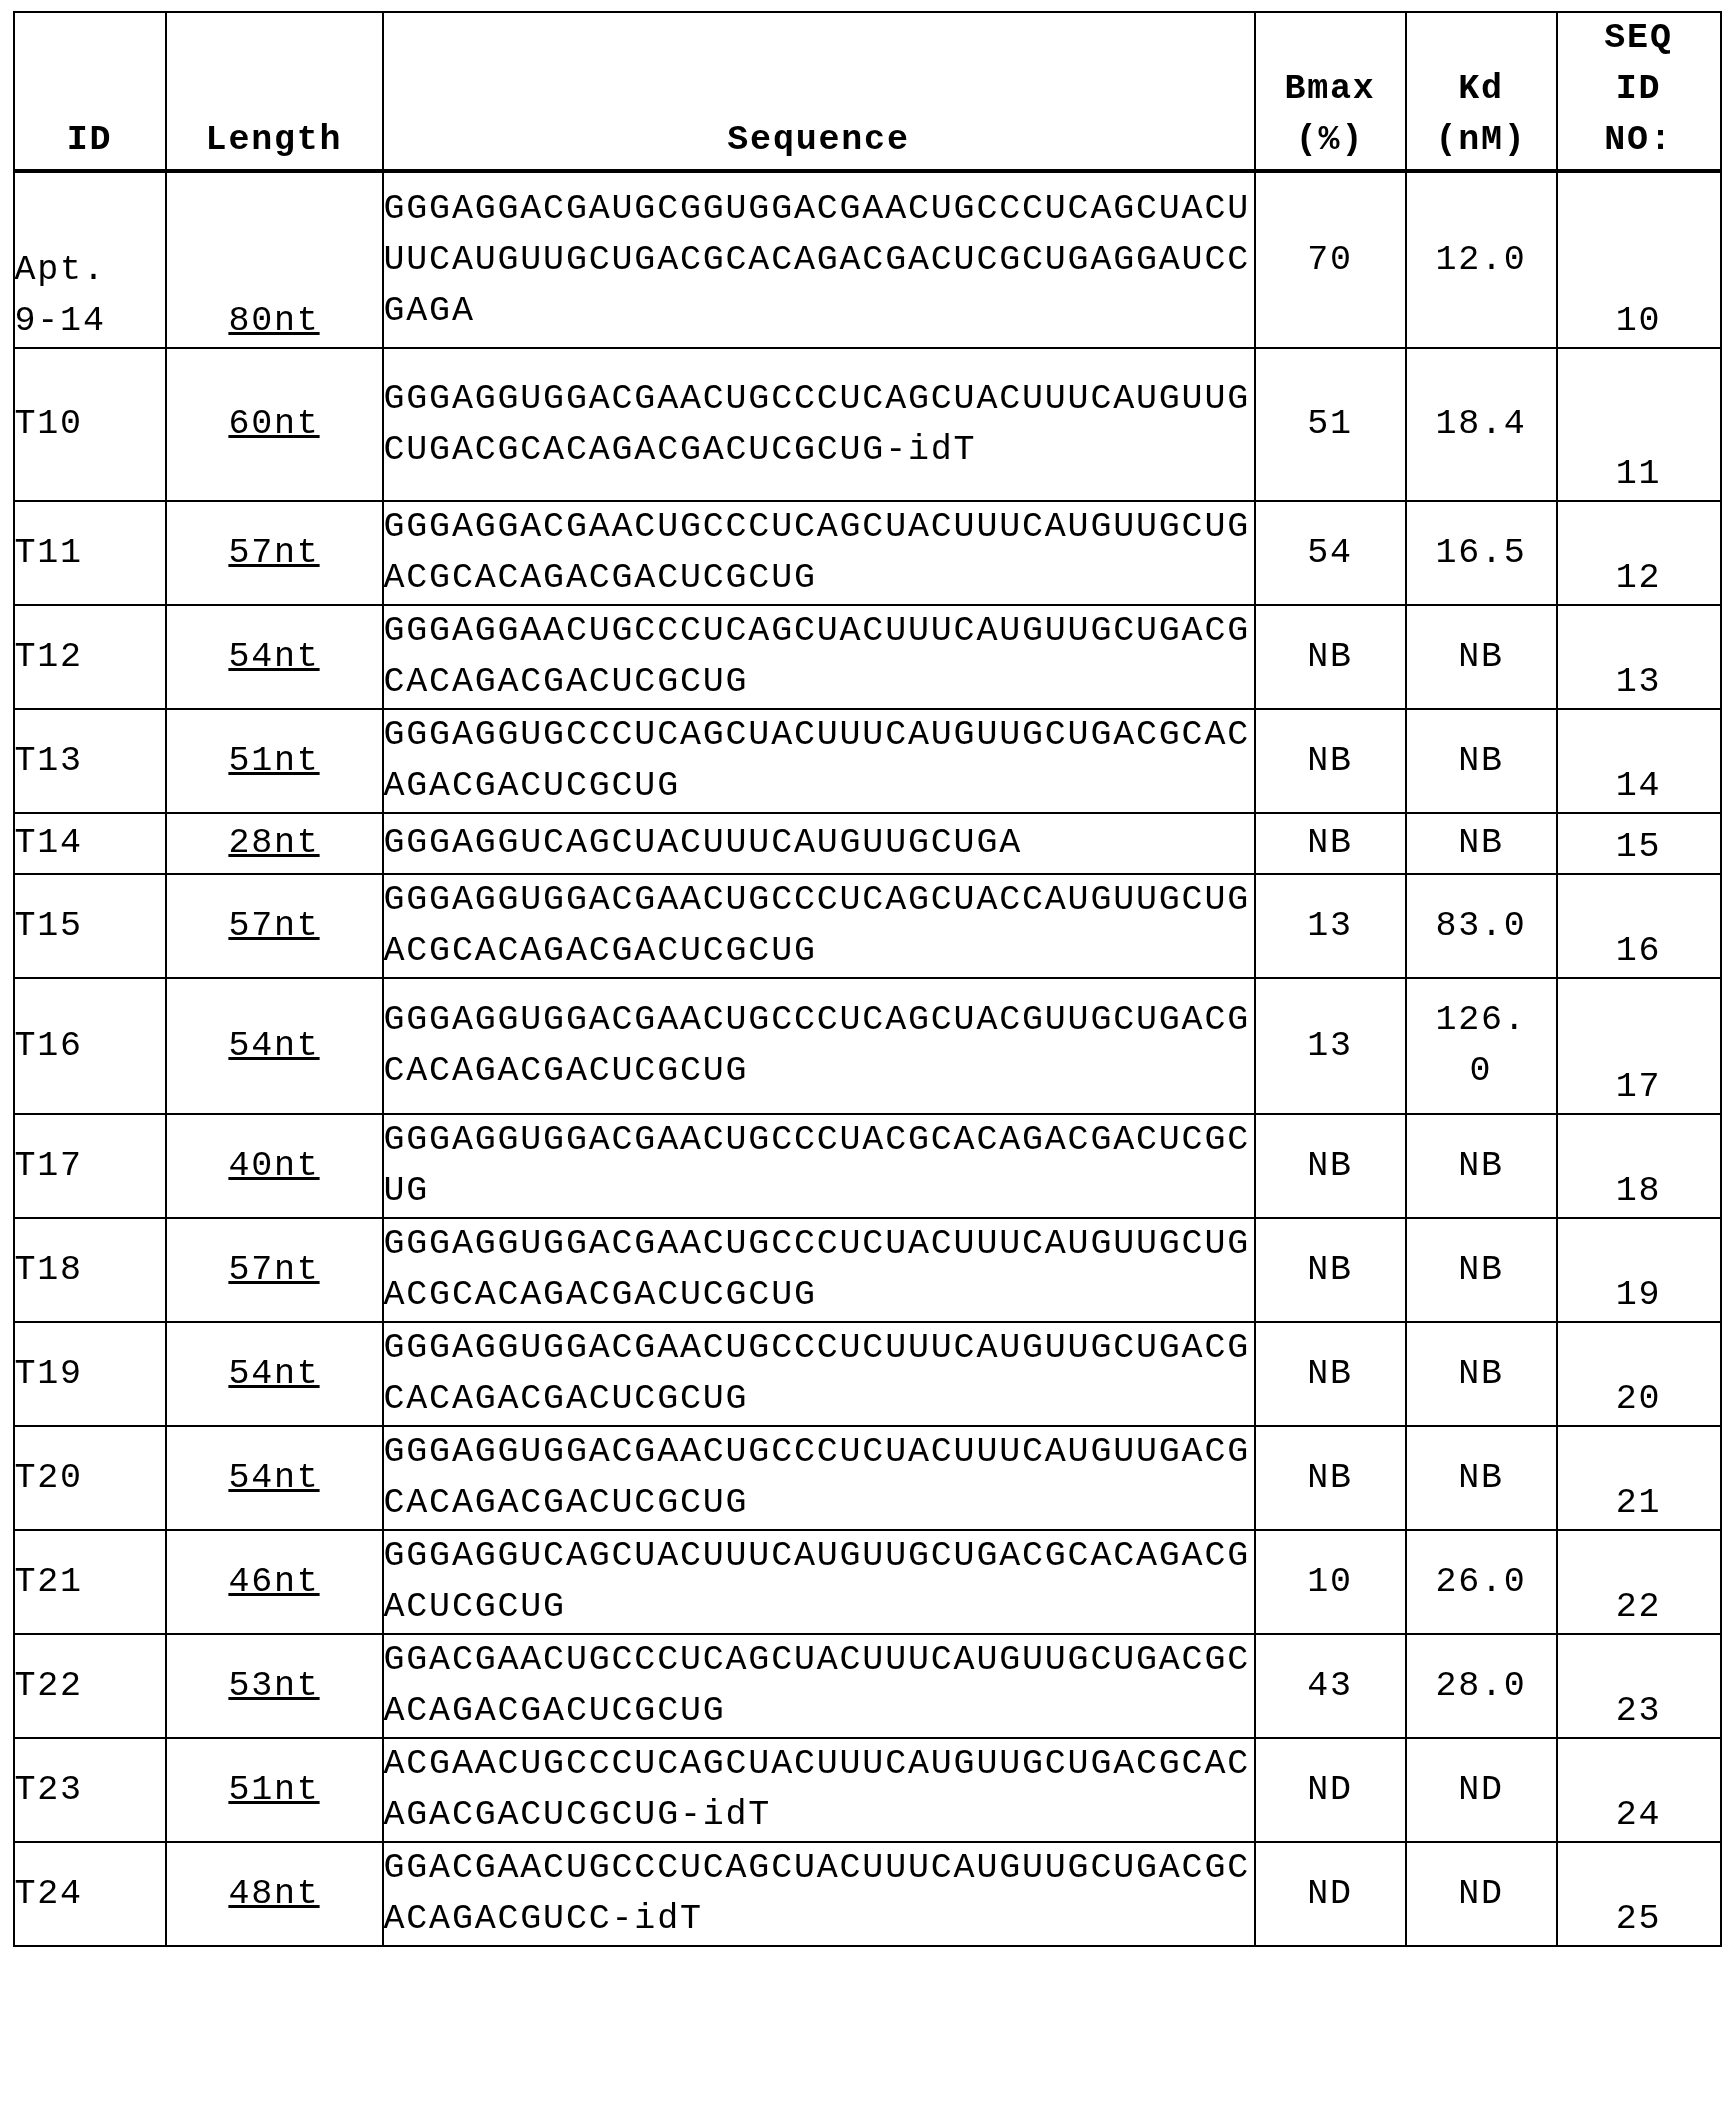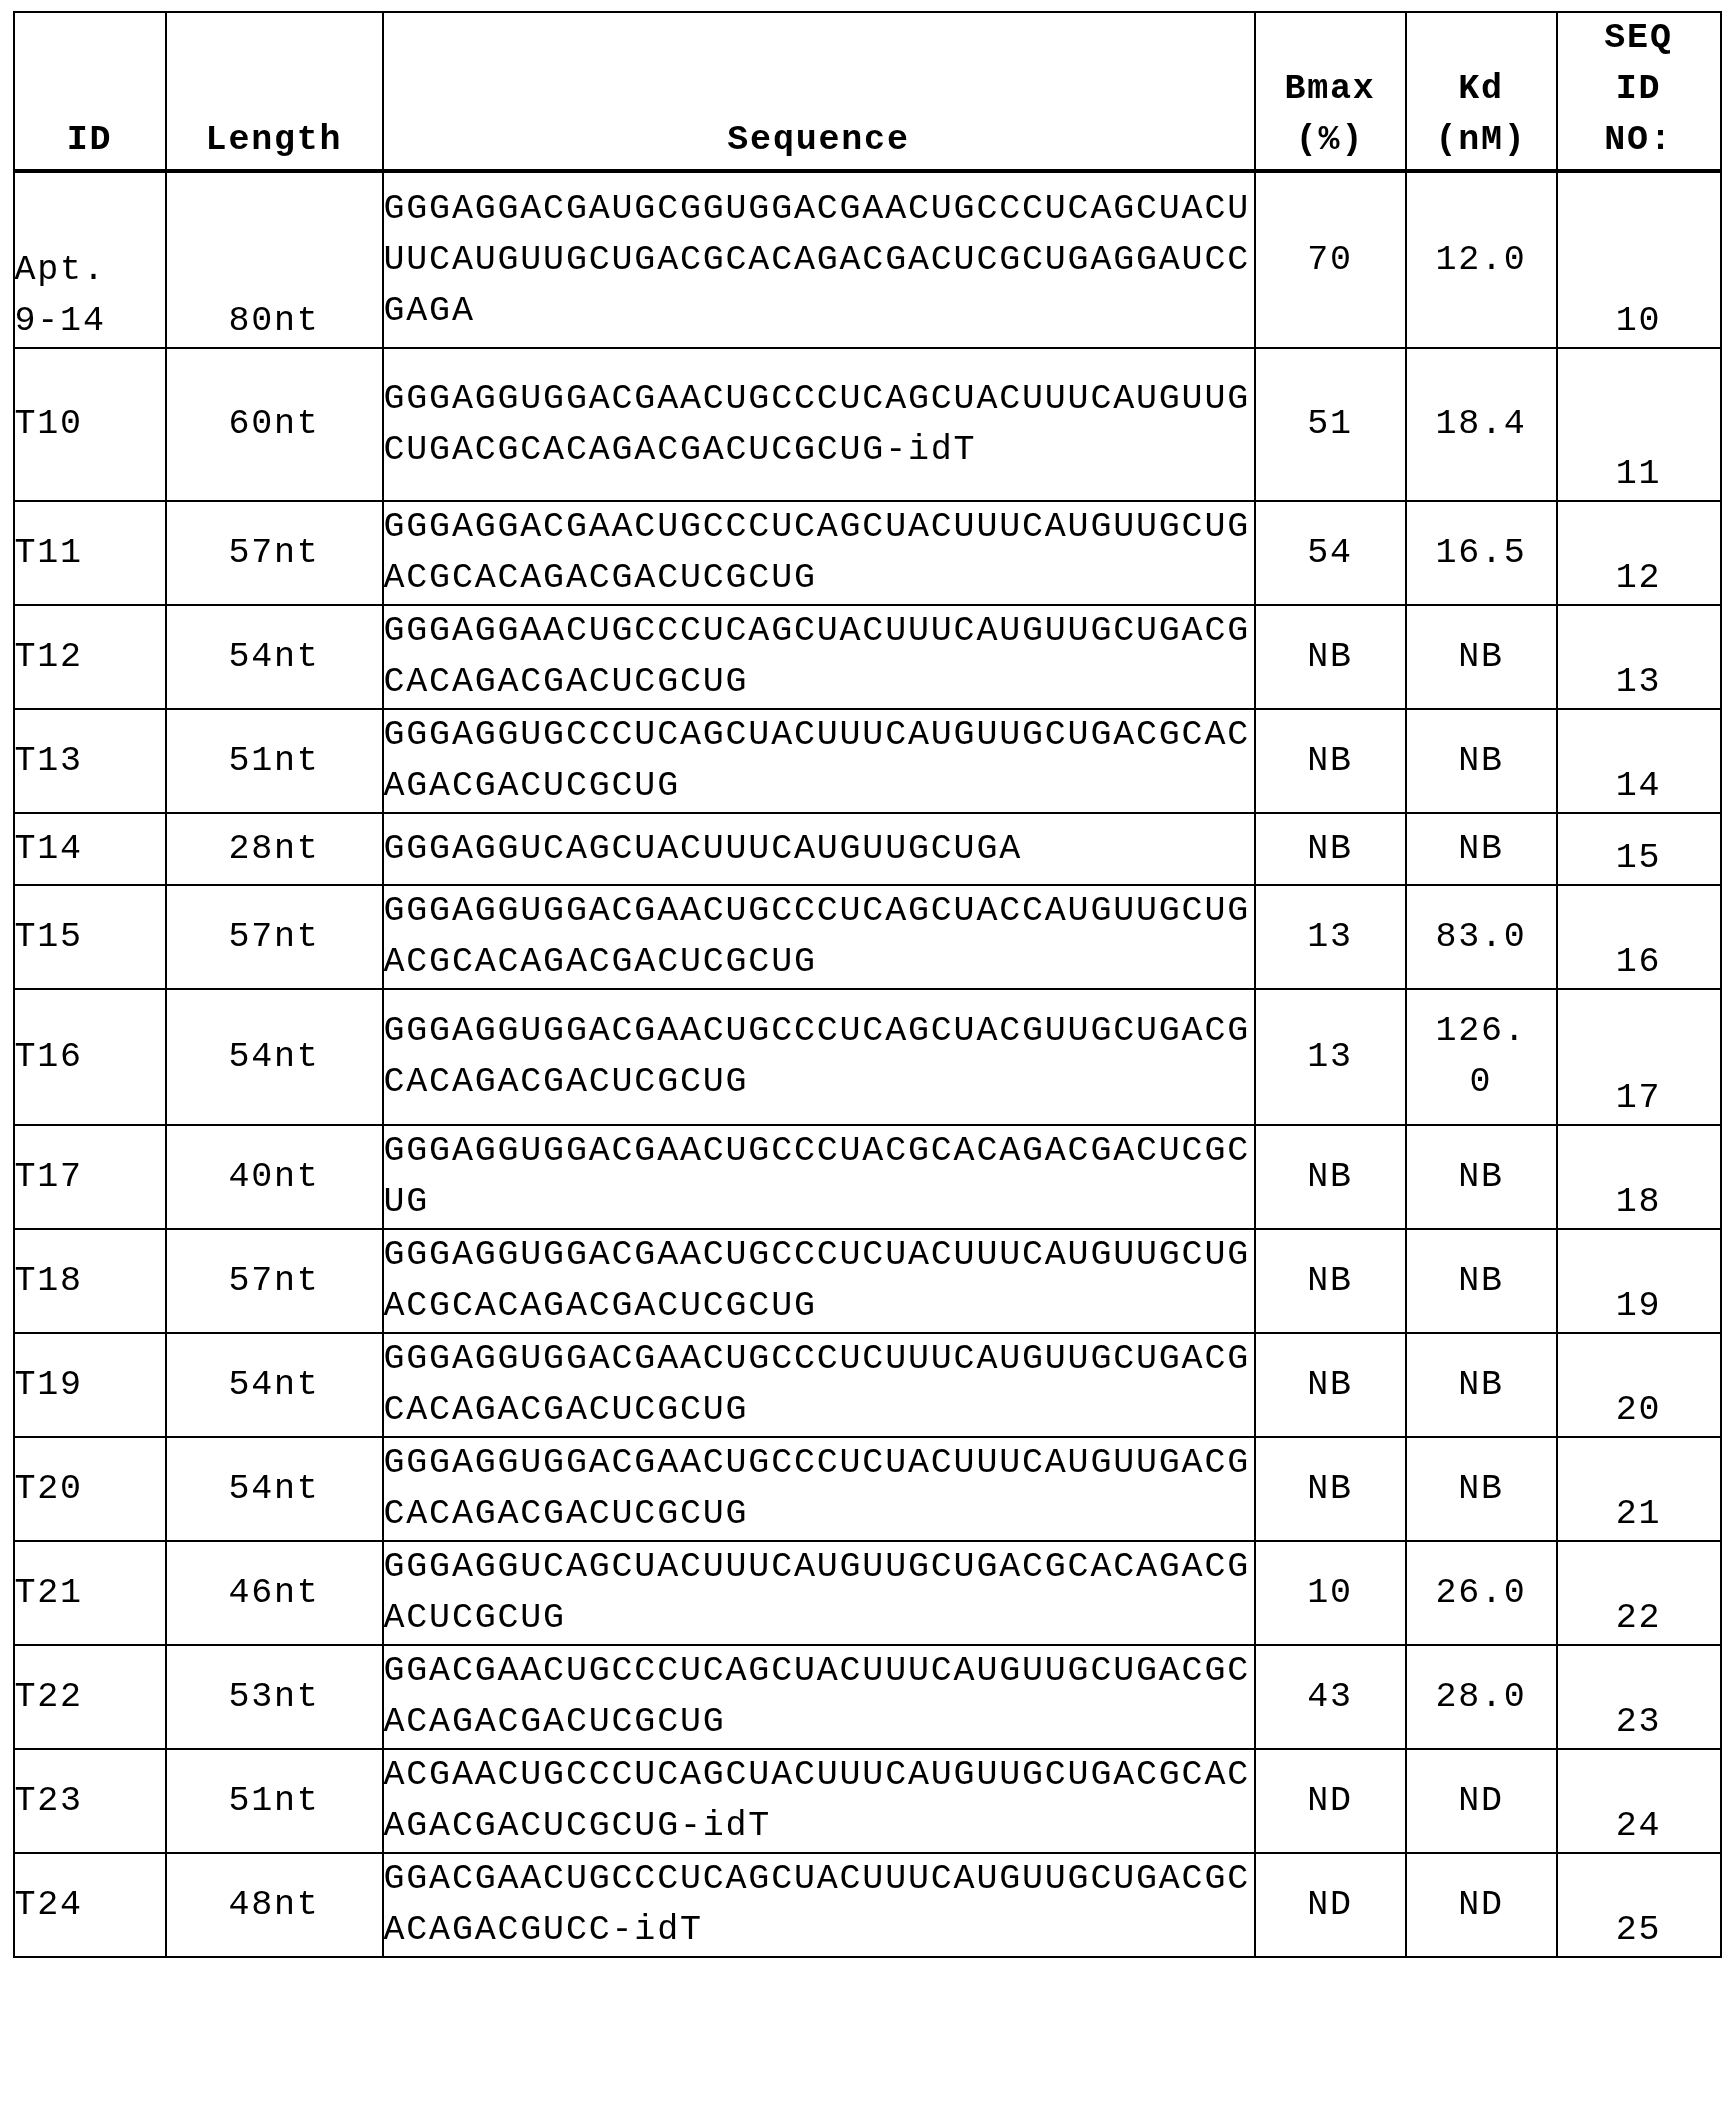--- a/index.html
+++ b/index.html
@@ -24,36 +24,36 @@
     text-align: center;
     padding-bottom: 3.6px;
     border-bottom-width: 4.5px;
   }
   th.h-id { padding-left: 16px; }
   th.h-len { text-align: center; }
   th.h-seq { padding-left: 19.6px; }
   th.h-bmax, th.h-kd, th.h-seqid { text-align: center; }
   td.c-id { padding-left: 16px; vertical-align: middle; }
   td.c-id.bottom { vertical-align: bottom; }
-  td.c-len { text-align: center; vertical-align: middle; }
+  td.c-len { text-align: center; vertical-align: middle; text-decoration: underline; }
   td.c-len.bottom { vertical-align: bottom; }
   td.c-seq { padding-left: 19.6px; padding-right: 7.1px; vertical-align: middle; word-break: break-all; white-space: pre-wrap; }
   td.c-bmax, td.c-kd { text-align: center; vertical-align: middle; }
   td.c-kd.wrap { word-break: break-all; padding: 16px 27px; }
   td.c-seqid {
     text-align: center; vertical-align: bottom;
     font-family: "DejaVu Sans", "Liberation Sans", sans-serif;
     font-size: 34px; letter-spacing: 0; line-height: 43px;
     padding-bottom: 3.6px;
   }
   tr.header-row { height: 154px; }
   tr.apt-row { height: 177px; }
   tr.r3 { height: 153px; margin-left: 44px; }
   tr.r2 { height: 94px; }
-  tr.r1 { height: 72px; }
+  tr.r1 { height: 61px; }
 </style>
 </head>
 <body>
 
 <table class="seq-table">
   <colgroup>
     <col style="width:152px">
     <col style="width:217px">
     <col style="width:872px">
     <col style="width:151px">

